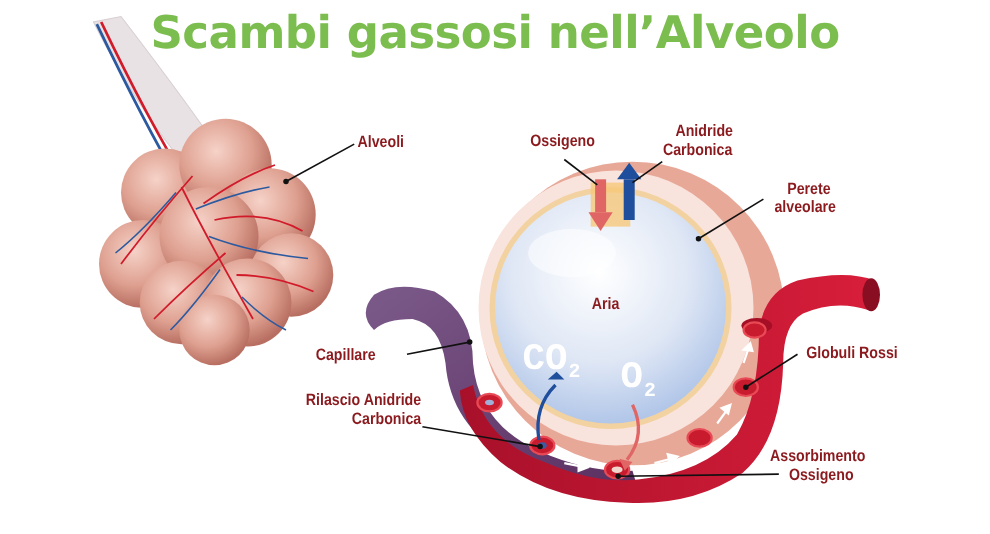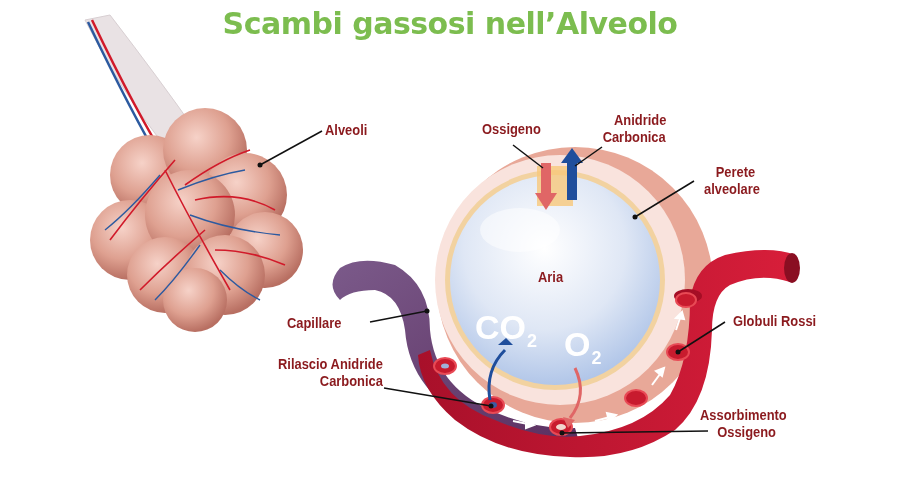--- a/index.html
+++ b/index.html
@@ -1,21 +1,21 @@
 <!DOCTYPE html>
 <html><head>
 <meta charset="utf-8">
 <style>
   html,body{margin:0;padding:0;background:#ffffff;}
   body{width:900px;height:485px;position:relative;overflow:hidden;font-family:"Liberation Sans",sans-serif;}
-  .title{position:absolute;left:0;top:6px;width:900px;text-align:center;font-family:"DejaVu Sans",sans-serif;font-weight:bold;font-size:30px;color:#7cbd4f;letter-spacing:-0.5px;}
+  .title{position:absolute;left:0;top:6px;width:900px;text-align:center;font-family:"DejaVu Sans",sans-serif;font-weight:bold;font-size:41px;color:#7cbd4f;letter-spacing:-0.5px;}
   svg.art{position:absolute;left:0;top:0;}
   .lbl{position:absolute;font-family:"Liberation Sans",sans-serif;font-weight:bold;color:#8b1a1e;font-size:15px;line-height:17px;white-space:nowrap;transform:scaleX(0.86);transform-origin:left top;}
   .lbl.c{text-align:center;}
-  .gas{position:absolute;font-family:Liberation Sans, sans-serif;font-weight:bold;color:#ffffff;font-size:34px;line-height:34px;}
+  .gas{position:absolute;font-family:Liberation Mono, monospace;font-weight:bold;color:#ffffff;font-size:34px;line-height:34px;}
   .gas sub{font-size:18px;vertical-align:baseline;position:relative;top:8px;margin-left:1px;}
 </style>
 </head>
 <body>
 
 <div class="title">Scambi gassosi nell’Alveolo</div>
 
 <svg class="art" width="900" height="485" viewBox="0 0 900 485">
   <defs>
     <radialGradient id="alvGrad" cx="40%" cy="35%" r="65%">

